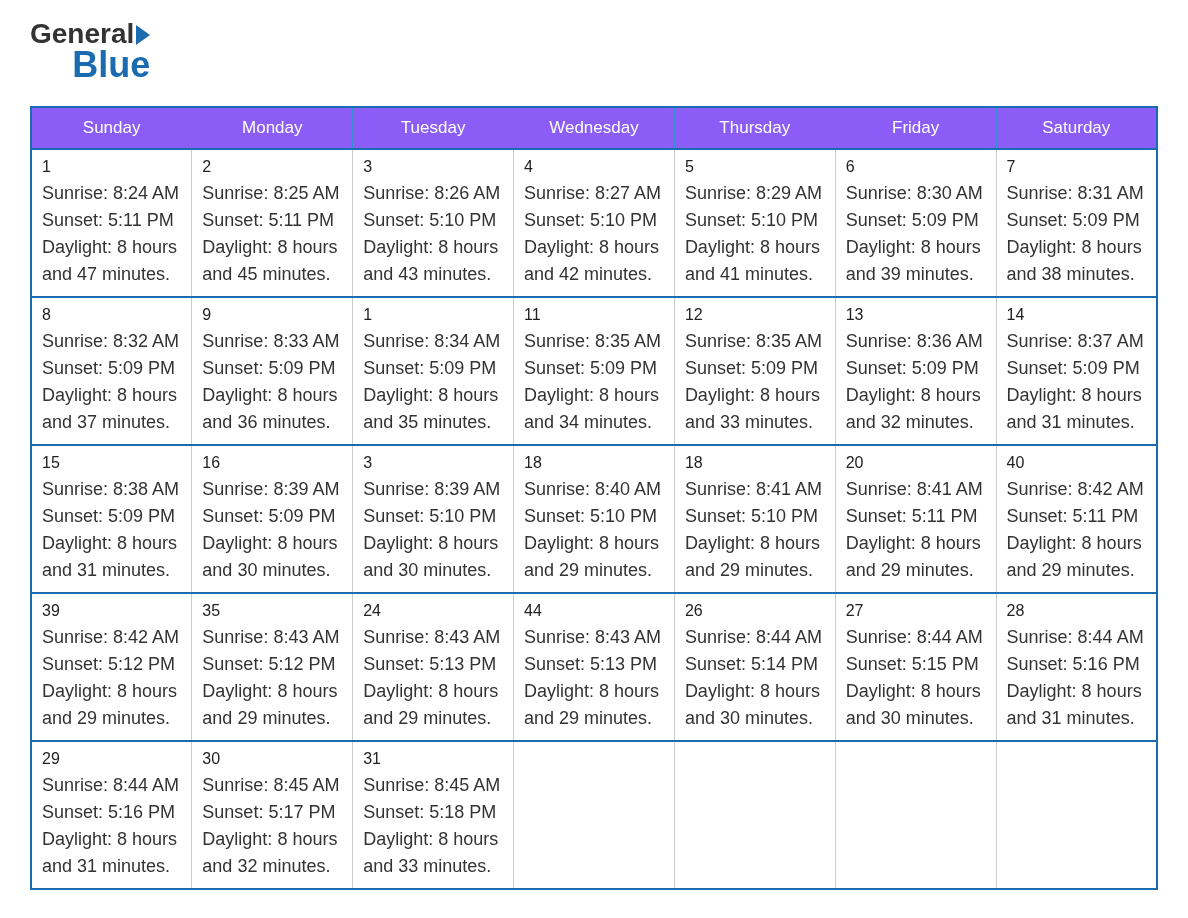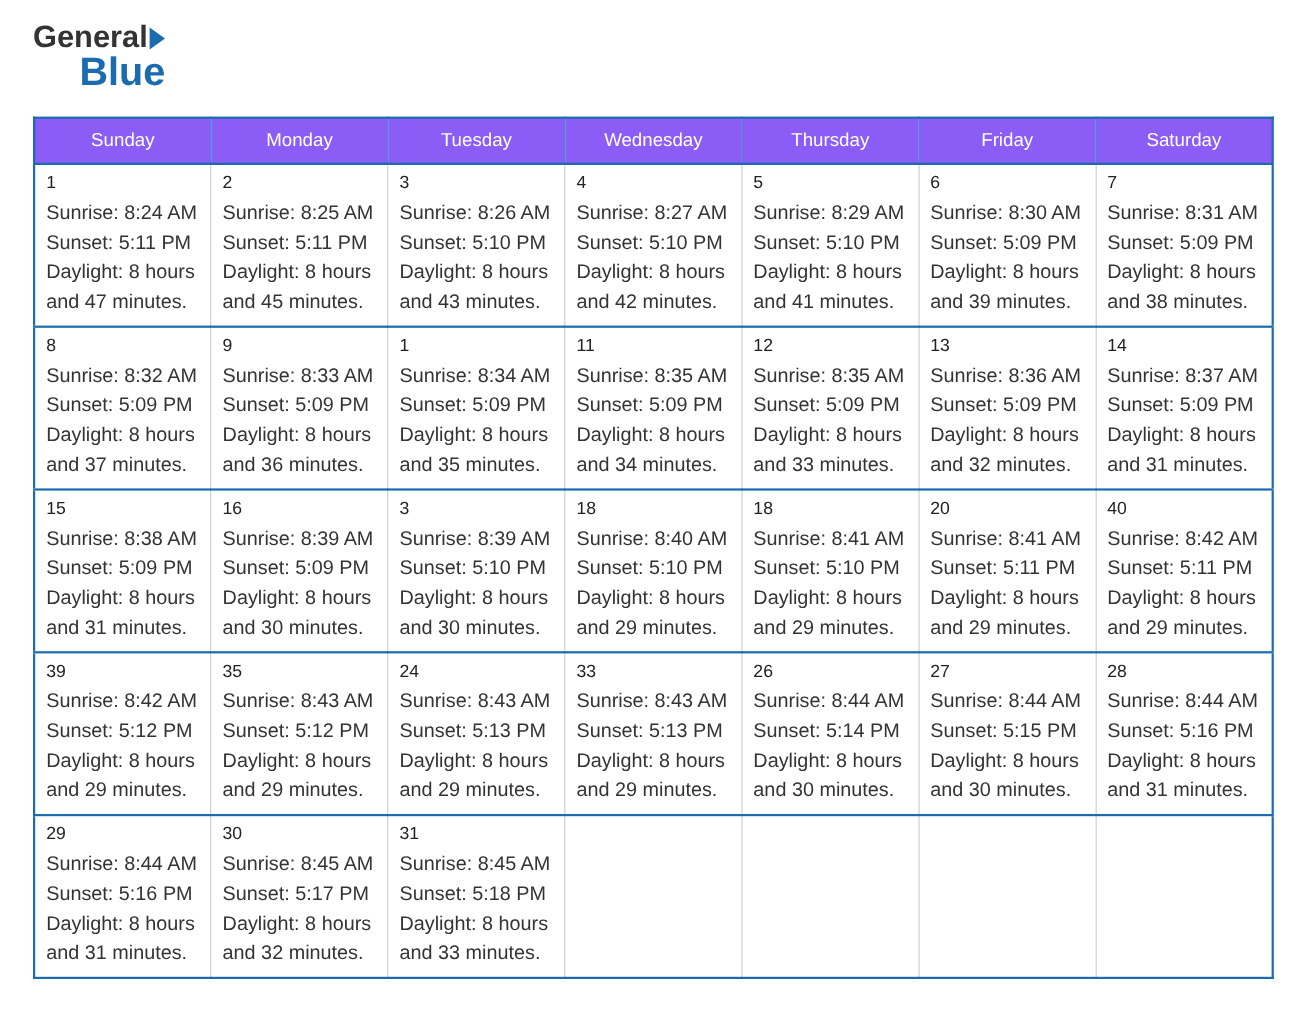--- a/index.html
+++ b/index.html
@@ -241,21 +241,21 @@
         </td>
         <td>
           <div class="day-number">35</div>
           <div class="day-info">Sunrise: 8:43 AM<br>Sunset: 5:12 PM<br>Daylight: 8 hours<br>and 29 minutes.</div>
         </td>
         <td>
           <div class="day-number">24</div>
           <div class="day-info">Sunrise: 8:43 AM<br>Sunset: 5:13 PM<br>Daylight: 8 hours<br>and 29 minutes.</div>
         </td>
         <td>
-          <div class="day-number">33</div>
+          <div class="day-number">44</div>
           <div class="day-info">Sunrise: 8:43 AM<br>Sunset: 5:13 PM<br>Daylight: 8 hours<br>and 29 minutes.</div>
         </td>
         <td>
           <div class="day-number">26</div>
           <div class="day-info">Sunrise: 8:44 AM<br>Sunset: 5:14 PM<br>Daylight: 8 hours<br>and 30 minutes.</div>
         </td>
         <td>
           <div class="day-number">27</div>
           <div class="day-info">Sunrise: 8:44 AM<br>Sunset: 5:15 PM<br>Daylight: 8 hours<br>and 30 minutes.</div>
         </td>

